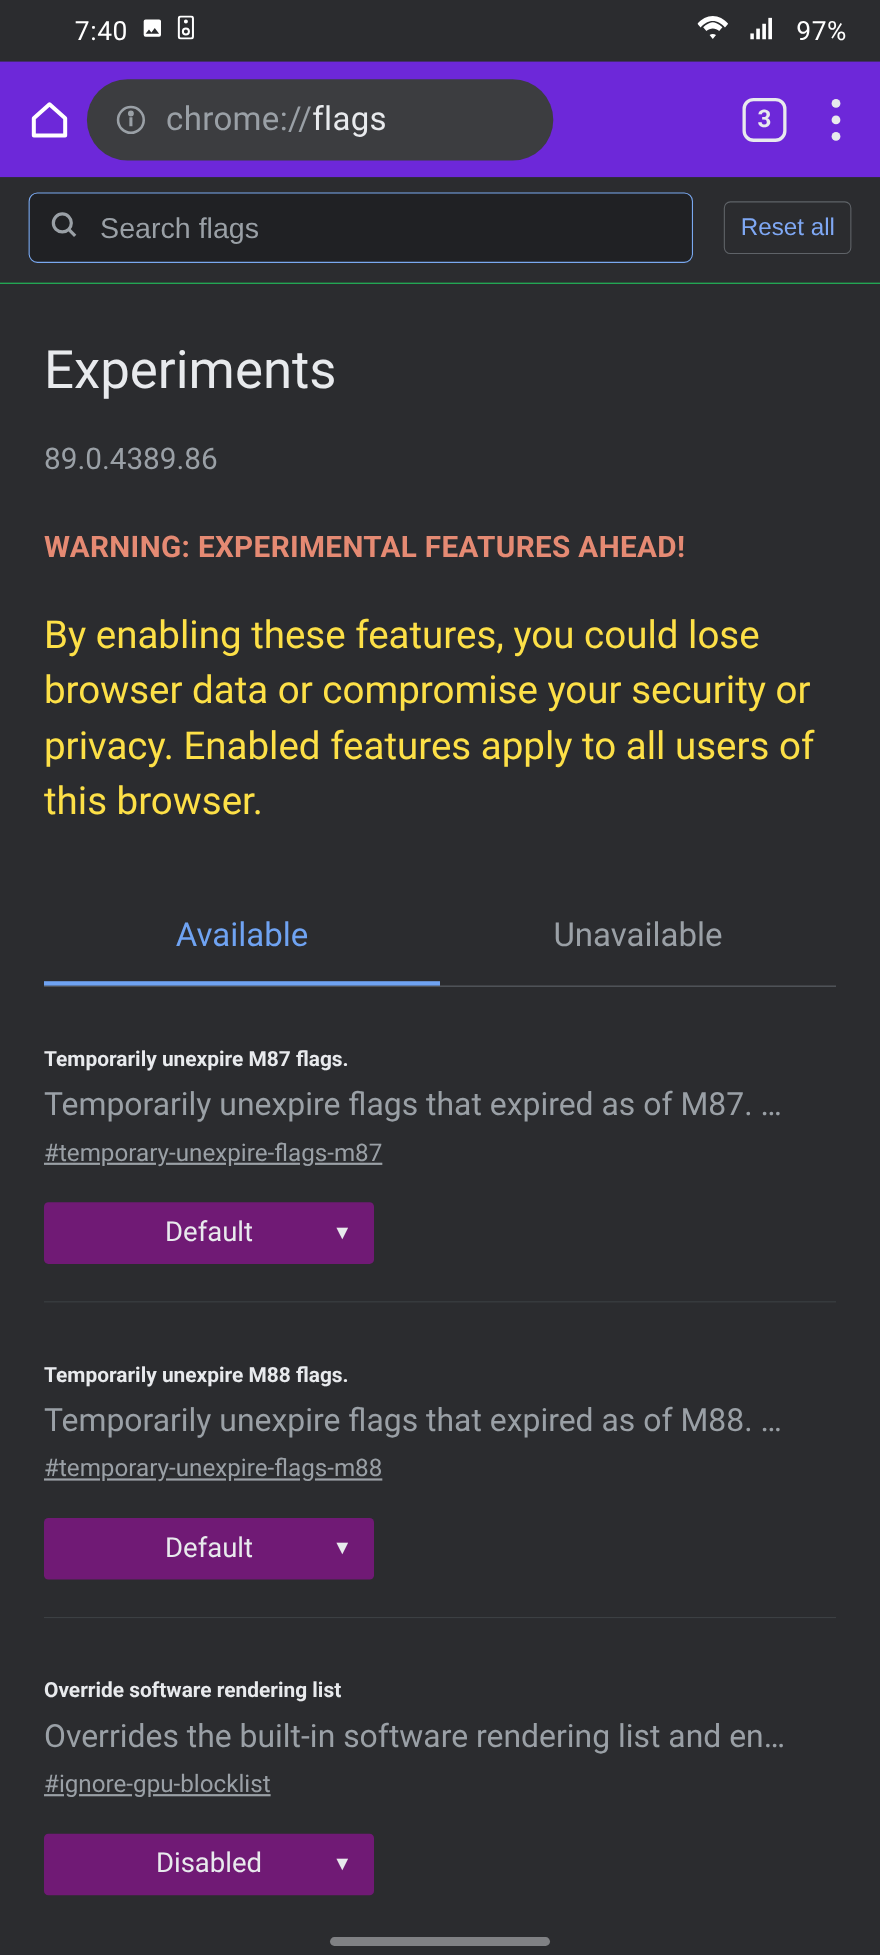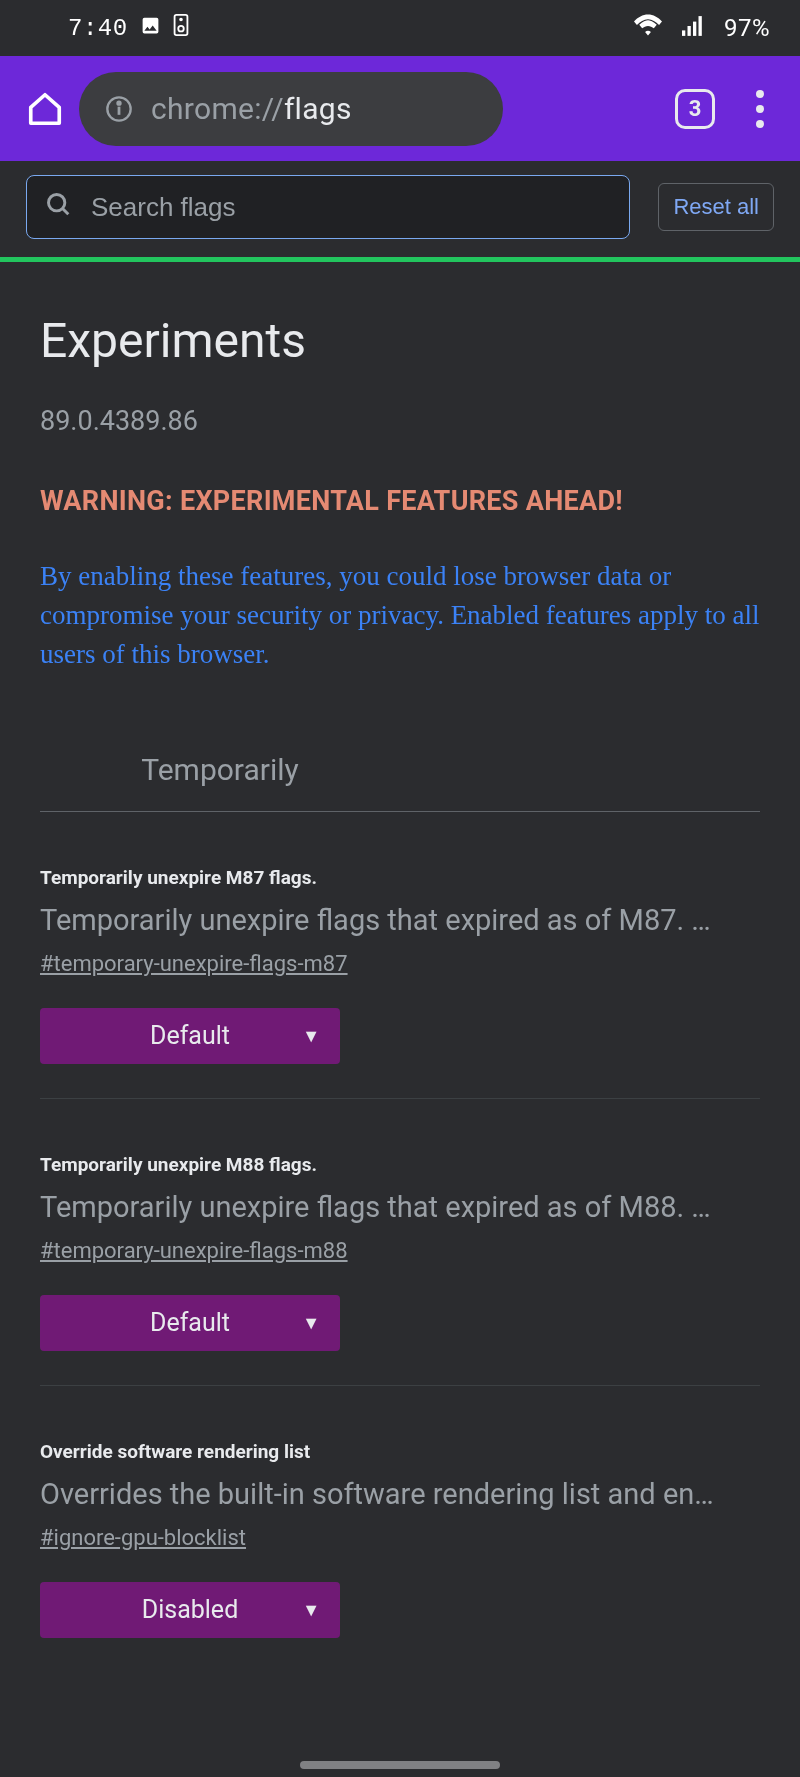--- a/index.html
+++ b/index.html
@@ -32,21 +32,21 @@
     .status-left {
       display: flex;
       align-items: center;
       gap: 12px;
     }
     .status-right {
       display: flex;
       align-items: center;
       gap: 20px;
     }
-    .status-time { font-weight: 400; font-family: Liberation Mono, monospace; }
+    .status-time { font-weight: 400; }
 
     
     .toolbar {
       height: 105px;
       display: flex;
       align-items: center;
       padding: 0 25px;
       gap: 14px;
       background: #6d28d9;
     }
@@ -108,21 +108,21 @@
       background: #e8eaed;
       border-radius: 50%;
     }
 
     
     .search-row {
       display: flex;
       align-items: center;
       padding: 14px 26px 18px 26px;
       gap: 28px;
-      border-bottom: 5px solid #22c55e;
+      border-bottom: 1px solid #22c55e;
     }
     .search-box {
       flex: 1;
       height: 64px;
       border: 1px solid #7aa9f0;
       border-radius: 8px;
       background: #202124;
       display: flex;
       align-items: center;
       padding: 0 18px;
@@ -164,25 +164,24 @@
       margin-top: 36px;
     }
     .warning {
       color: #e58a73;
       font-size: 27px;
       font-weight: 700;
       margin-top: 48px;
       letter-spacing: 0.3px;
     }
     .warning-desc {
-      color: #3b82f6;
-      font-size: 27px;
+      color: #fde047;
+      font-size: 35px;
       margin-top: 40px;
       line-height: 1.44;
-      font-family: Liberation Serif, serif;
     }
 
     
     .tabs {
       display: flex;
       margin-top: 60px;
       border-bottom: 1px solid #5f6368;
     }
     .tab {
       width: 50%;
@@ -340,21 +339,22 @@
   <button class="reset-btn">Reset all</button>
 </div>
 
 <div class="content">
   <h1 class="page-title">Experiments</h1>
   <div class="version">89.0.4389.86</div>
   <div class="warning">WARNING: EXPERIMENTAL FEATURES AHEAD!</div>
   <div class="warning-desc">By enabling these features, you could lose browser data or compromise your security or privacy. Enabled features apply to all users of this browser.</div>
 
   <div class="tabs">
-    <div class="tab tab-inactive">Temporarily</div>
+    <div class="tab tab-active">Available</div>
+    <div class="tab tab-inactive">Unavailable</div>
   </div>
 
   <div class="flag">
     <div class="flag-title">Temporarily unexpire M87 flags.</div>
     <div class="flag-desc">Temporarily unexpire flags that expired as of M87. …</div>
     <a class="flag-anchor">#temporary-unexpire-flags-m87</a>
     <div class="flag-select">
         <span>Default</span>
       </div>
   </div>

